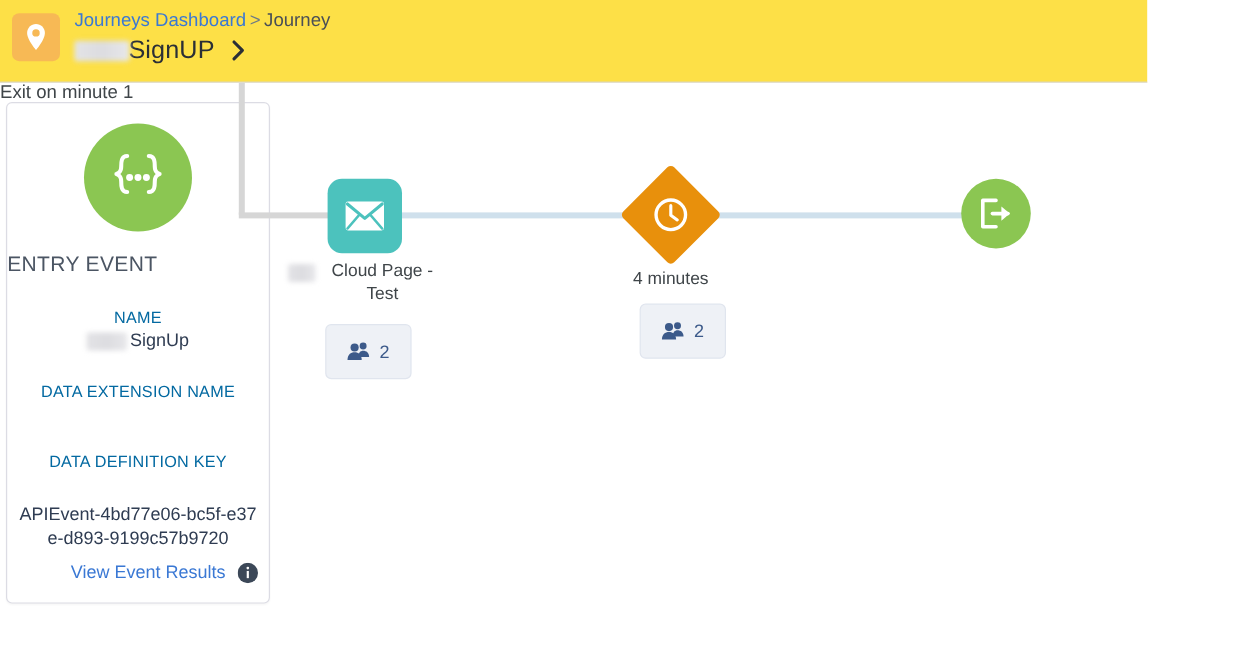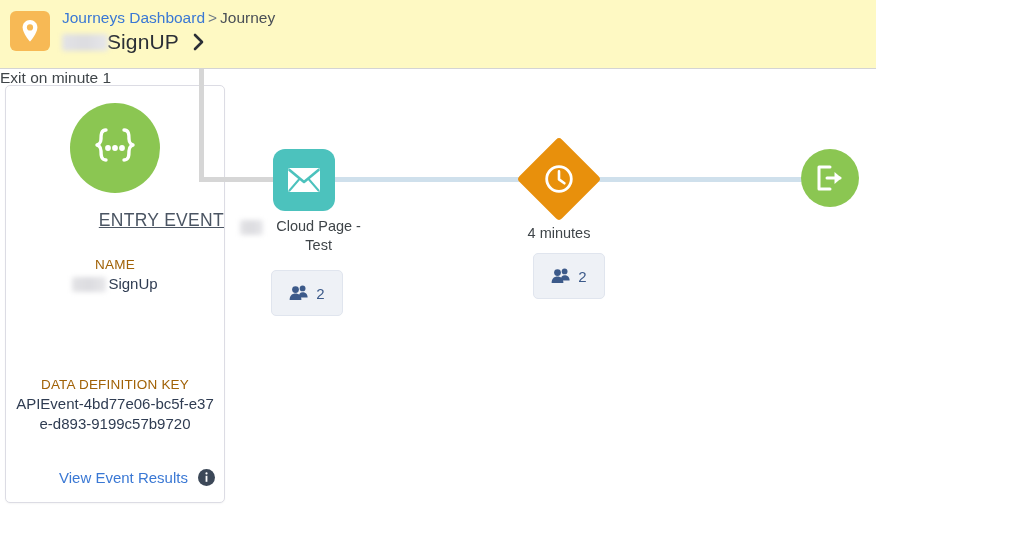--- a/index.html
+++ b/index.html
@@ -13,23 +13,23 @@
     font-family: "Liberation Sans", sans-serif;
     overflow: hidden;
     position: relative;
     color: #333333;
   }
 
   
   .header {
     position: absolute;
     left: 0; top: 0;
-    width: 876px;
+    width: 956px;
     height: 69px;
-    background: #fef9c3;
+    background: #fde047;
     border-bottom: 1px solid #d4d4d4;
     box-sizing: border-box;
   }
   .header-logo {
     position: absolute;
     left: 10px;
     top: 11px;
     width: 40px;
     height: 40px;
     border-radius: 6px;
@@ -117,30 +117,29 @@
     border-radius: 50%;
     background: #8bc652;
     display: flex;
     align-items: center;
     justify-content: center;
   }
   .entry-heading {
     position: absolute;
     top: 124px;
     width: 100%;
-    text-align: right;
+    text-align: left;
     font-size: 17.5px;
     color: #4b5563;
     letter-spacing: 0.3px;
-    text-decoration: underline;
   }
   .field-label {
     text-align: center;
     font-size: 13.5px;
-    color: #a16207;
+    color: #0369a1;
     letter-spacing: 0.2px;
     line-height: 18px;
   }
   .field-value {
     text-align: center;
     font-size: 15px;
     color: #2f3c52;
     line-height: 20px;
   }
   .field-block { position: absolute; width: 100%; }
@@ -336,25 +335,26 @@
 
     <div class="field-block fb-name">
       <div class="field-label">NAME</div>
       <div class="field-value value-with-redact">
         <span class="redact redact-sm"></span>
         <span>SignUp</span>
       </div>
     </div>
 
     <div class="field-block fb-de">
+      <div class="field-label">DATA EXTENSION NAME</div>
     </div>
 
     <div class="field-block fb-key">
       <div class="field-label">DATA DEFINITION KEY</div>
-      <div class="field-value" style="padding:0 8px; word-break:break-all;">APIEvent-4bd77e06-bc5f-e37e-d893-9199c57b9720</div>
+      <div class="field-value" style="padding:0 8px; word-break:break-all;margin-top:25px;">APIEvent-4bd77e06-bc5f-e37e-d893-9199c57b9720</div>
     </div>
 
     <div class="entry-link-row">
       <a class="entry-link" href="#">View Event Results</a>
       <span>
         <svg width="17" height="17" viewBox="0 0 17 17">
           <circle cx="8.5" cy="8.5" r="8.5" fill="#3c4858"></circle>
           <rect x="7.6" y="6.8" width="1.8" height="6" fill="#ffffff"></rect>
           <circle cx="8.5" cy="4.4" r="1.1" fill="#ffffff"></circle>
         </svg>

